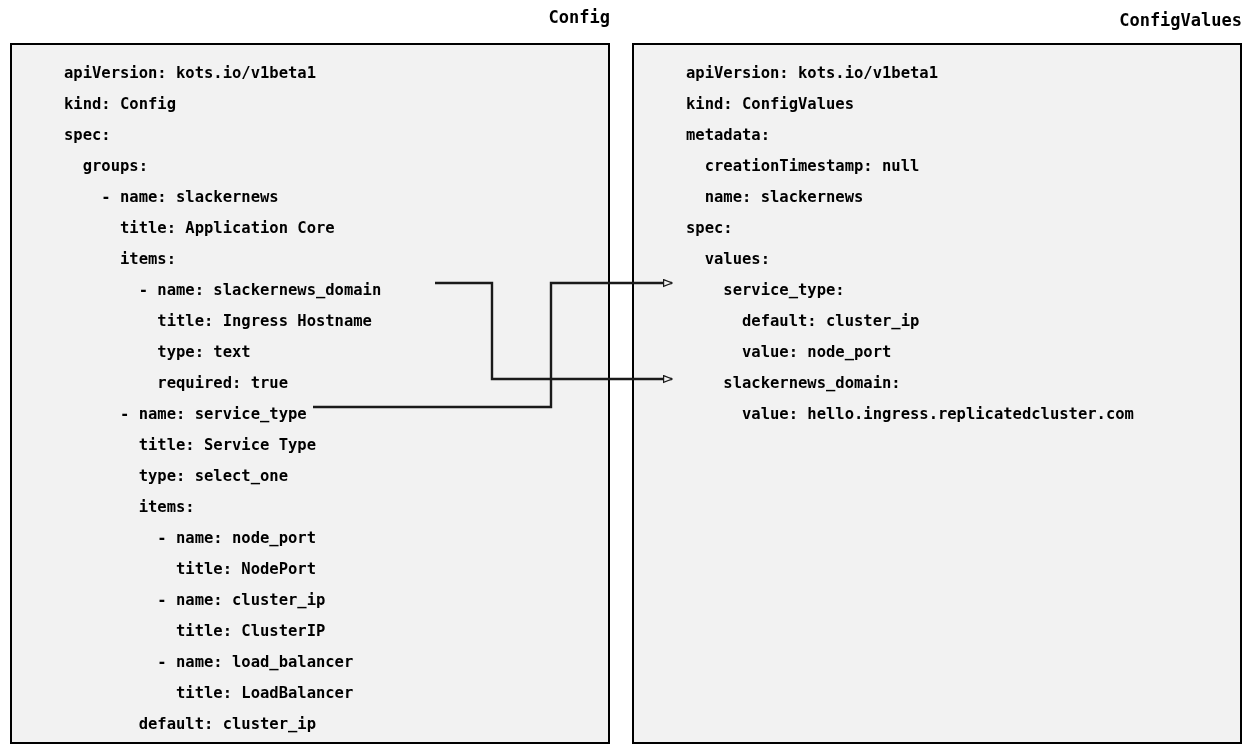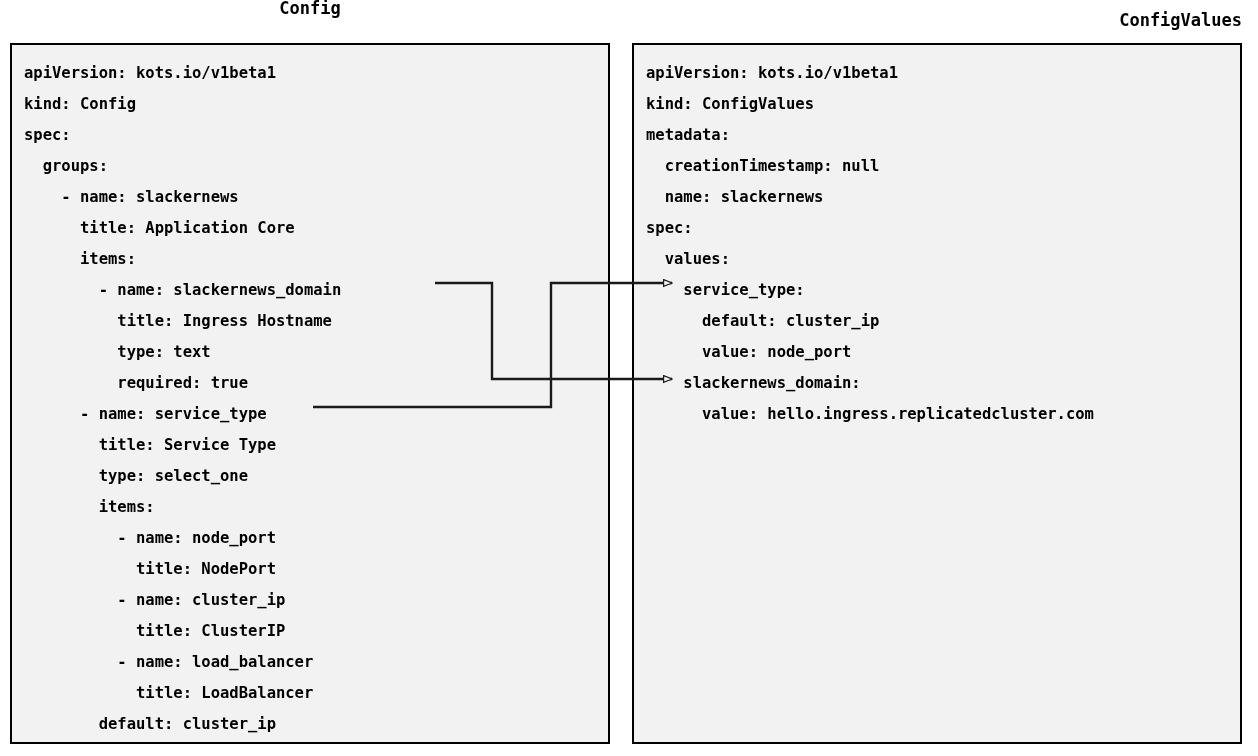--- a/index.html
+++ b/index.html
@@ -18,21 +18,21 @@
   .panel-title {
     position: absolute;
     font-family: "DejaVu Sans Mono", "Liberation Mono", monospace;
     font-weight: bold;
     font-size: 17px;
     color: #000000;
     text-align: center;
     line-height: 1;
     white-space: pre;
   }
-  #title-config  { left: 10px;  top: 0; width: 600px; }
+  #title-config  { left: 10px;  top: 9px; width: 600px; text-align: right; }
   #title-values  { left: 632px; top: 12px; width: 610px; text-align: right; }
 
   .panel {
     position: absolute;
     background: #f2f2f2;
     border: 2px solid #000000;
     box-sizing: border-box;
     overflow: hidden;
   }
   #panel-config { left: 10px;  top: 43px; width: 600px; height: 701px; }
@@ -49,20 +49,21 @@
     line-height: 31px;
     color: #000000;
     white-space: pre;
     letter-spacing: 0px;
   }
 
   .yaml-line {
     display: block;
     height: 31px;
     white-space: pre;
+    margin-left: 40px;
   }
 
   #connectors {
     position: absolute;
     left: 0; top: 0;
     width: 1258px;
     height: 756px;
     pointer-events: none;
   }
 </style>

